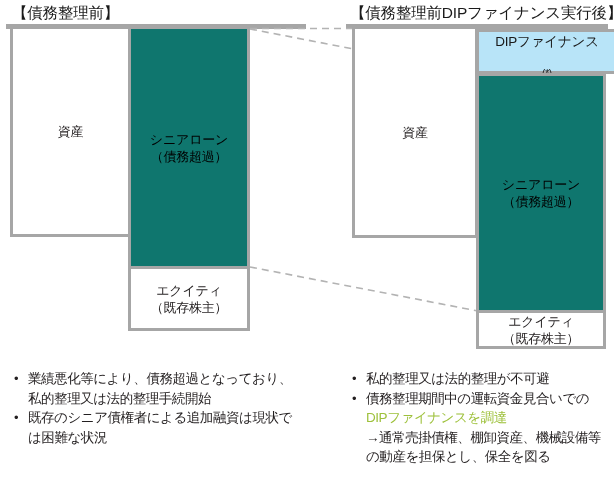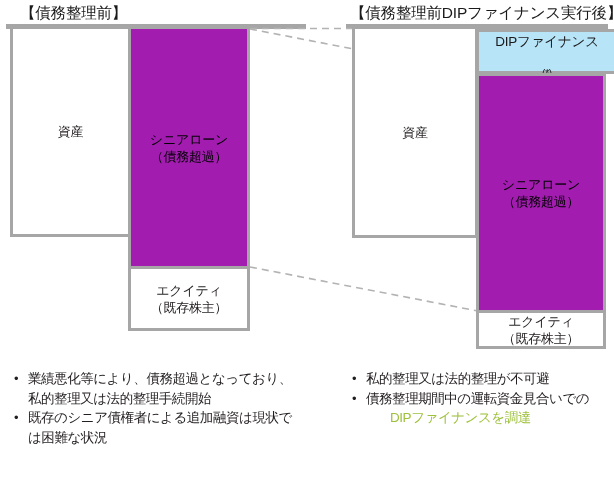--- a/index.html
+++ b/index.html
@@ -54,21 +54,21 @@
     line-height: 17px;
     white-space: pre-line;
     letter-spacing: -0.2px;
   }
   .box-white {
     background: #ffffff;
     color: #231f20;
     align-items: center;
   }
   .box-blue {
-    background: #a21caf;
+    background: #0f766e;
     color: #000000;
     font-family: Liberation Serif, serif;
   }
   .box-lightblue {
     background: #b8e4f8;
     color: #1a1a1a;
   }
   .box-blue .box-label { font-size: 13px; }
   .dip-label {
     font-size: 13.5px;
@@ -112,29 +112,28 @@
     flex: 1 1 auto;
     letter-spacing: -0.45px;
   }
   .sub-row {
     margin-left: 14px;
     letter-spacing: -0.45px;
     text-indent: 0;
   }
   .hl-green {
     color: #9ec13c;
-    margin-left: 24px;
   }
 </style>
 </head>
 <body>
 
 <div id="slide">
 
-  <div class="panel-title" style="left:12px; top:4px;margin-left:8px;">【債務整理前】</div>
+  <div class="panel-title" style="left:12px; top:4px;">【債務整理前】</div>
   <div class="title-rule" style="left:6px; top:24px; width:300px;"></div>
 
   <div class="panel-title" style="left:350px; top:4px;">【債務整理前DIPファイナンス実行後】</div>
   <div class="title-rule" style="left:346px; top:24px; width:262px;"></div>
 
   <svg class="connectors" viewBox="0 0 614 493" width="614" height="493">
 
     <line x1="250" y1="28.5" x2="476" y2="28.5" stroke="#b3b3b3" stroke-width="1.6" stroke-dasharray="7 5"></line>
 
     <line x1="250" y1="29" x2="478" y2="73" stroke="#b3b3b3" stroke-width="1.6" stroke-dasharray="7 5"></line>
@@ -190,15 +189,18 @@
 
   <div class="bullets" style="left:352px; top:369px; width:258px;">
     <div class="bullet-row">
       <span class="bullet-dot">•</span>
       <span class="bullet-text">私的整理又は法的整理が不可避</span>
     </div>
     <div class="bullet-row">
       <span class="bullet-dot">•</span>
       <span class="bullet-text"><span>債務整理期間中の運転資金見合いでの</span><span class="hl-green">DIPファイナンスを調達</span></span>
     </div>
+    <div class="sub-row">
+      <span>→通常売掛債権、棚卸資産、機械設備等の動産を担保とし、保全を図る</span>
+    </div>
   </div>
 
 </div>
 
 </body></html>

